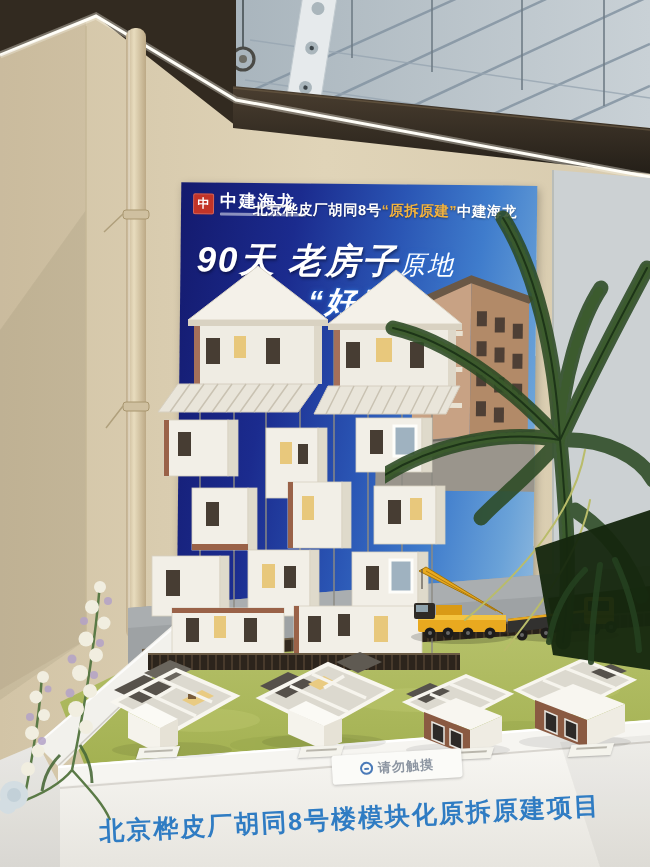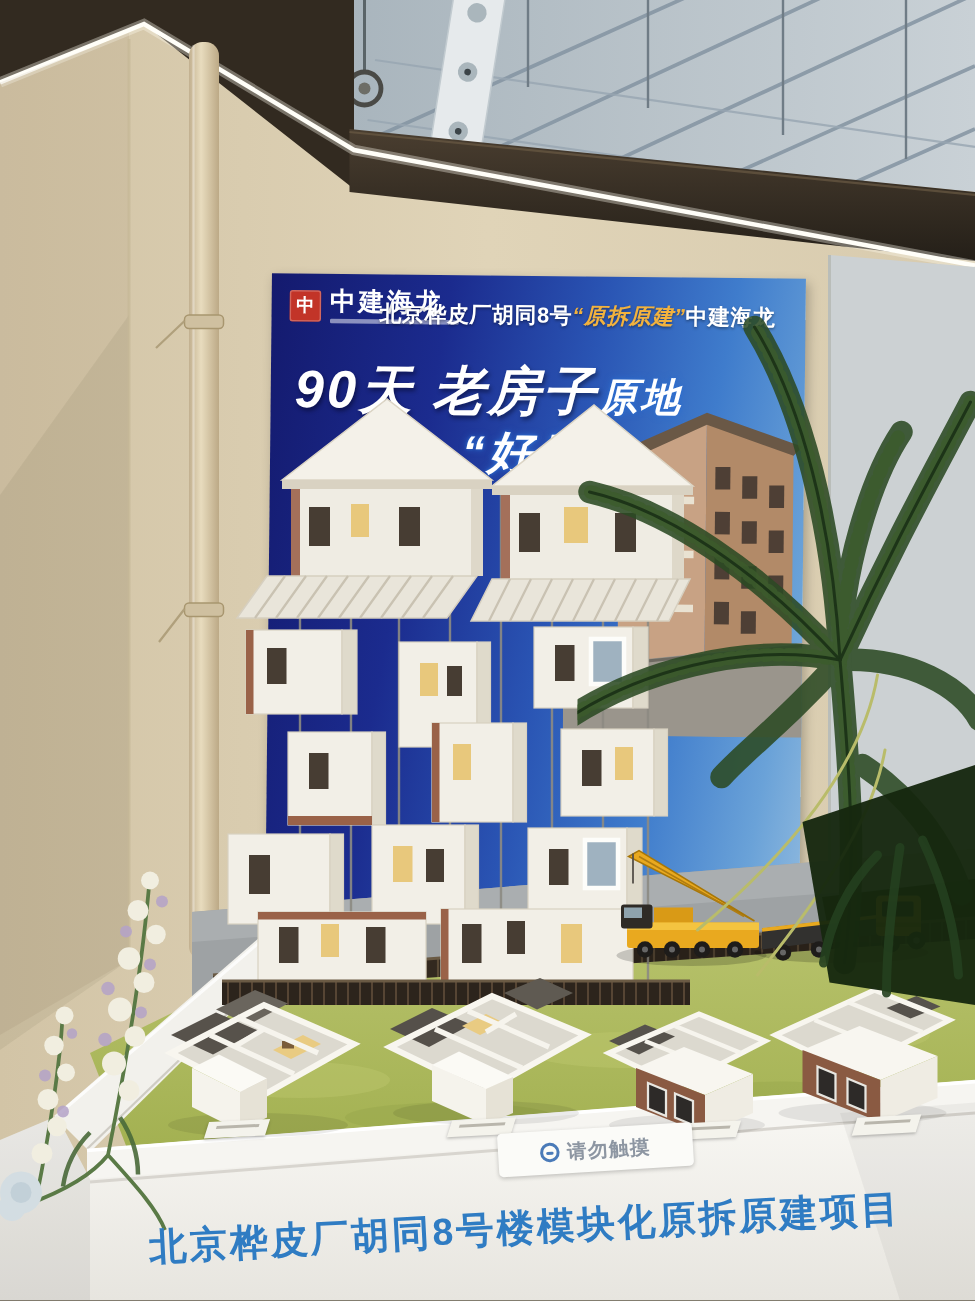--- a/index.html
+++ b/index.html
@@ -10,24 +10,24 @@
   .poster{left:179px;top:184px;width:356px;height:440px;transform:rotate(.6deg);
     background:linear-gradient(100deg,#141a6e 0%,#1b2b8e 28%,#2a55b4 52%,#3f7ccc 72%,#6aa2d8 90%,#8fb9de 100%);
     box-shadow:2px 3px 8px rgba(0,0,0,.25);overflow:hidden;z-index:2;}
   .logo-row{position:absolute;left:12px;top:10px;display:flex;align-items:center;gap:6px;}
   .seal{width:21px;height:21px;background:#c23428;border-radius:2px;color:#fff;font-size:12px;font-weight:bold;
     display:flex;align-items:center;justify-content:center;box-shadow:0 0 0 1px rgba(255,255,255,.25) inset;}
   .logo-name{color:#fff;font-size:17px;font-weight:bold;letter-spacing:2px;line-height:1;}
   .logo-sub{width:86px;height:3px;margin-top:3px;background:rgba(255,255,255,.5);border-radius:1px;}
   .poster-title{position:absolute;left:72px;top:17px;width:280px;font-size:14.5px;font-weight:bold;color:#fff;
     letter-spacing:.5px;white-space:nowrap;text-shadow:0 1px 2px rgba(0,0,0,.4);}
-  .poster-title .gold{color:#f2b23e;font-style:italic;}
+  .poster-title .gold{color:#f2b23e;}
   .slogan{position:absolute;left:16px;top:54px;color:#fff;font-style:italic;font-weight:900;
     font-size:35px;letter-spacing:2px;white-space:nowrap;text-shadow:1px 2px 3px rgba(0,0,20,.45);}
-  .slogan .tail{font-size:26px;font-weight:700;text-shadow:0 0 2px #2e6fd0,0 0 5px #2e6fd0;}
+  .slogan .tail{font-size:26px;font-weight:400;text-shadow:0 0 2px #2e6fd0,0 0 5px #2e6fd0;}
   .slogan2{position:absolute;left:128px;top:98px;color:#fff;font-style:italic;font-weight:900;
     font-size:30px;letter-spacing:2px;text-shadow:0 0 2px #2e6fd0,0 0 5px #2e6fd0;}
   
   .banner{left:120px;top:793px;width:460px;height:50px;z-index:6;display:flex;align-items:center;justify-content:center;
     transform:rotate(-3deg);color:#2f7cc3;font-weight:bold;font-size:25px;letter-spacing:2px;white-space:nowrap;}
   .notice{left:332px;top:752px;width:130px;height:29px;z-index:6;transform:rotate(-3.5deg);
     background:#fbfbf8;border-radius:3px;box-shadow:0 1px 3px rgba(0,0,0,.22);
     display:flex;align-items:center;justify-content:center;gap:5px;}
   .notice-icon{width:13px;height:13px;border:2px solid #4a7ab8;border-radius:50%;box-sizing:border-box;position:relative;}
   .notice-icon::after{content:"";position:absolute;left:2px;top:4px;width:5px;height:2px;background:#4a7ab8;border-radius:1px;}

